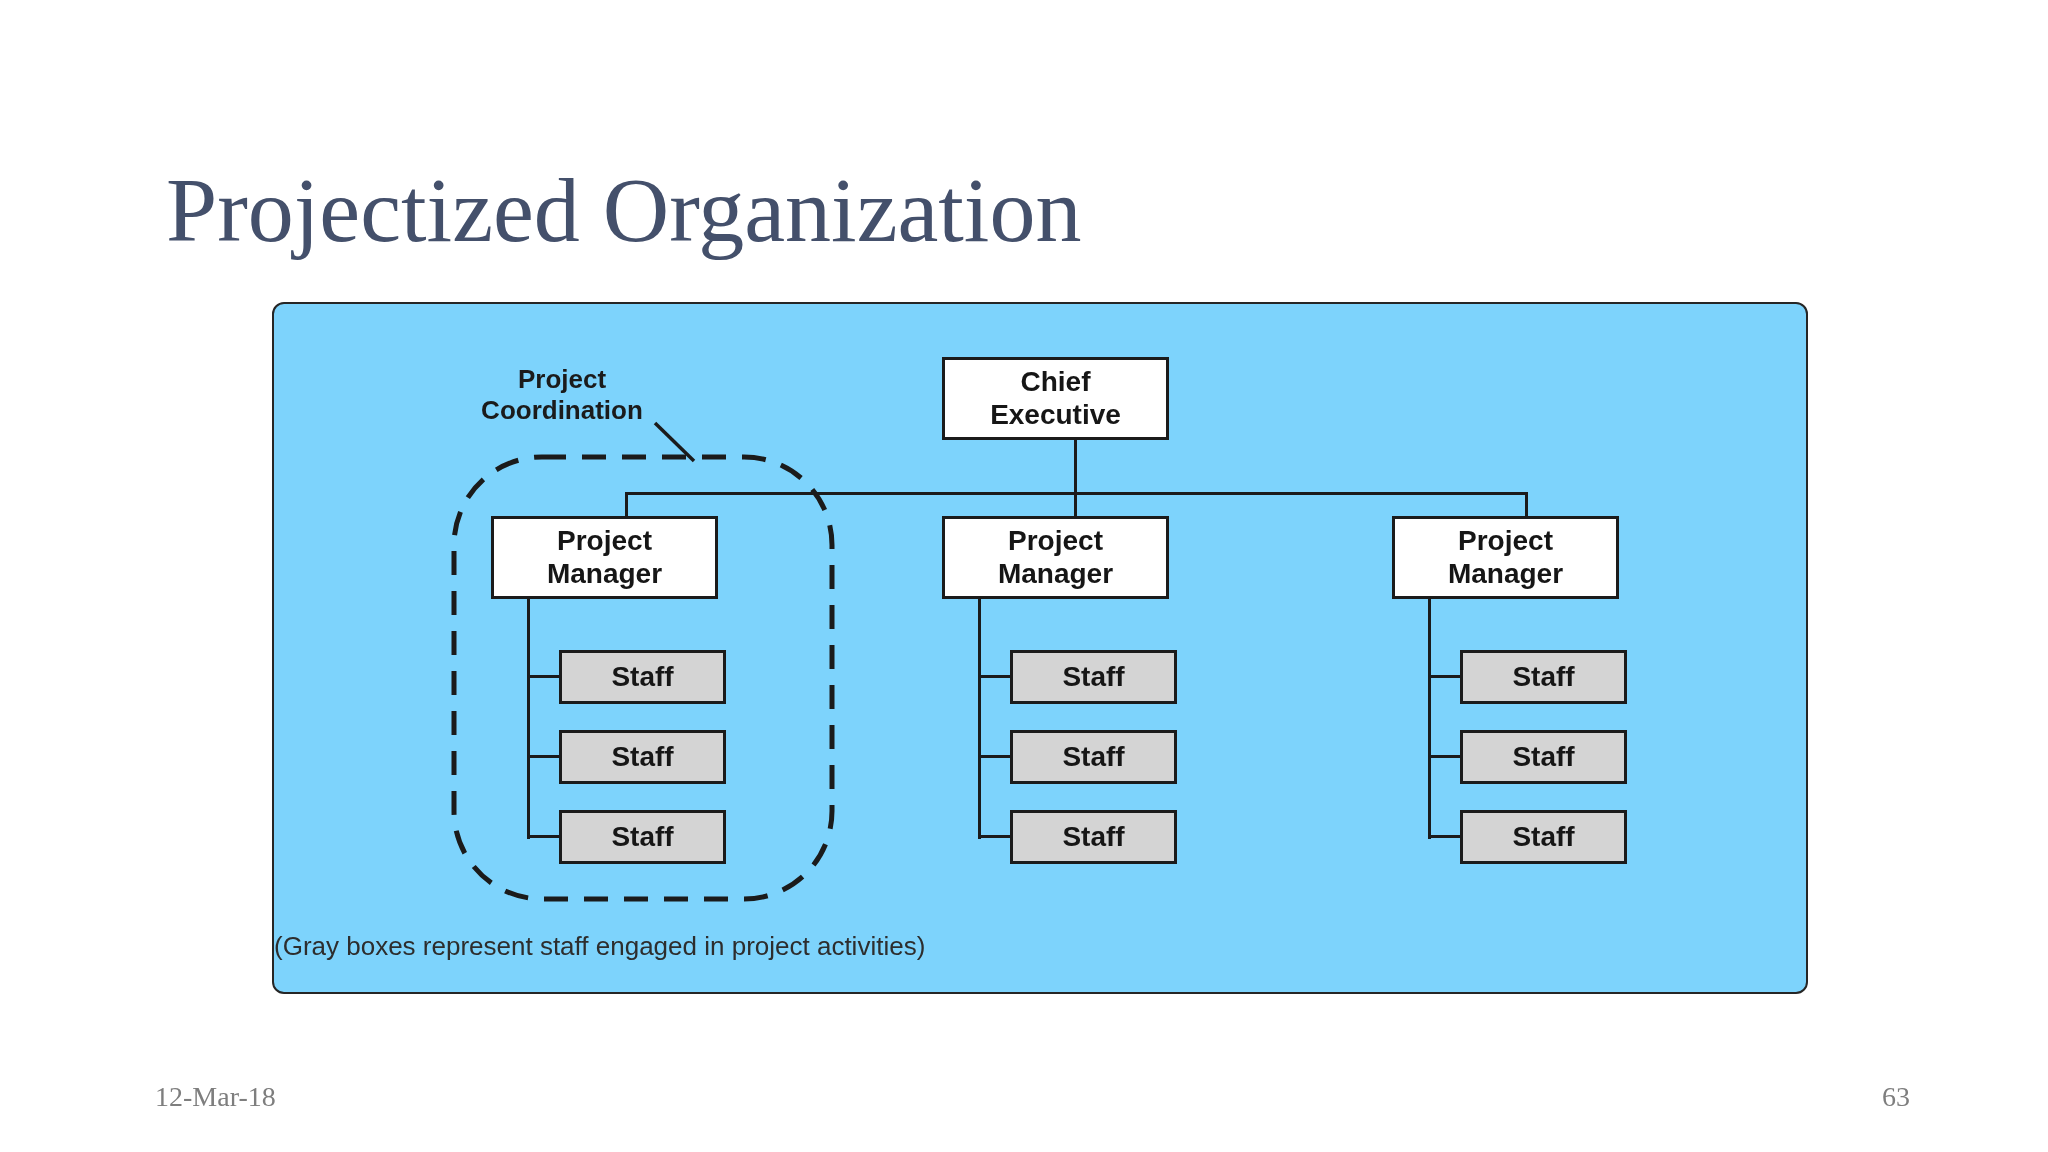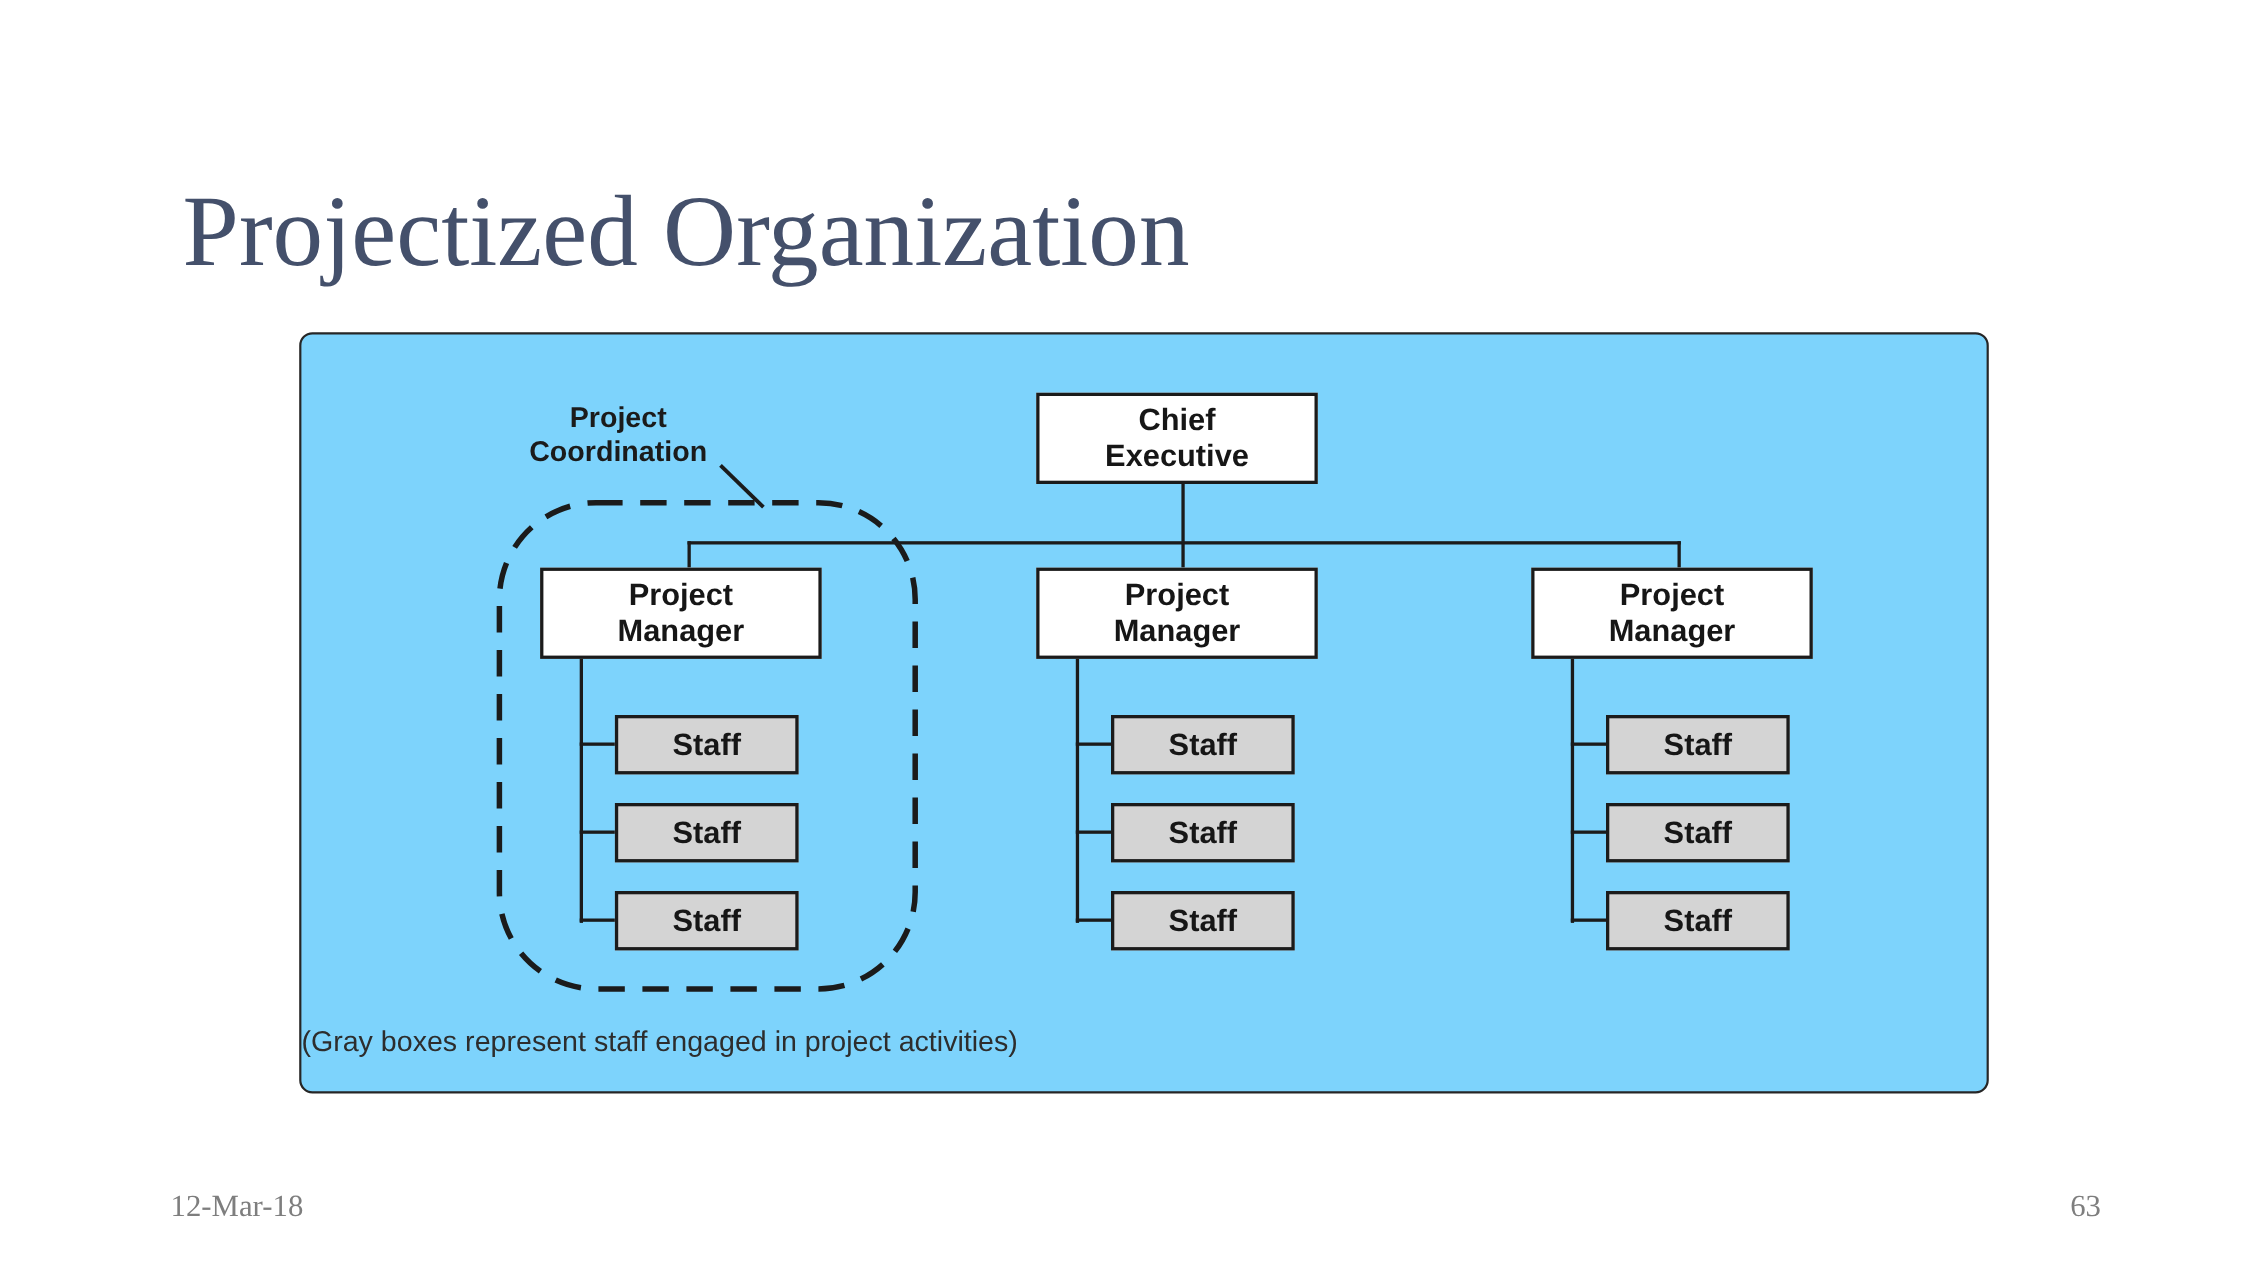--- a/index.html
+++ b/index.html
@@ -7,21 +7,21 @@
          font-family:"Liberation Sans",sans-serif;padding-left:12px;}
   .title{position:absolute;left:166px;top:98px;font-family:"Liberation Serif",serif;
          font-weight:400;font-size:92px;line-height:1.1;color:#44506b;white-space:nowrap;}
   .diagram{position:absolute;left:272px;top:302px;width:1532px;height:688px;
            border:2px solid #262626;border-radius:12px;background:#7dd3fc;}
   .overlay{position:absolute;left:0;top:0;width:1532px;height:688px;pointer-events:none;}
   .ln{position:absolute;background:#1b1b1b;}
   .box{position:absolute;display:flex;align-items:center;justify-content:center;
        text-align:center;white-space:pre-line;font-weight:bold;color:#161616;
        background:#ffffff;border:3px solid #1b1b1b;box-sizing:border-box;}
-  .exec,.pm{width:256px;height:83px;font-size:28px;line-height:1.15;}
+  .exec,.pm{width:227px;height:83px;font-size:28px;line-height:1.15;}
   .exec{left:668px;top:53px;}
   .pm1{left:217px;top:212px;} .pm2{left:668px;top:212px;} .pm3{left:1118px;top:212px;}
   .staff{width:167px;height:54px;font-size:28px;background:#d4d4d4;text-align:right;}
   .coord{position:absolute;left:168px;top:60px;width:240px;text-align:center;
          white-space:pre-line;font-weight:bold;font-size:26px;line-height:1.18;color:#1b1b1b;}
   .caption{position:absolute;left:0;top:627px;width:1356px;text-align:left;
            font-size:26px;color:#2d2d2d;}
   .footer{position:absolute;top:1081px;font-family:"Liberation Serif",serif;
           font-size:28px;color:#7e7e7e;white-space:nowrap;}
   .f-date{left:155px;} .f-center{left:0;width:2048px;text-align:center;} .f-page{right:150px;margin-left:23px;}

